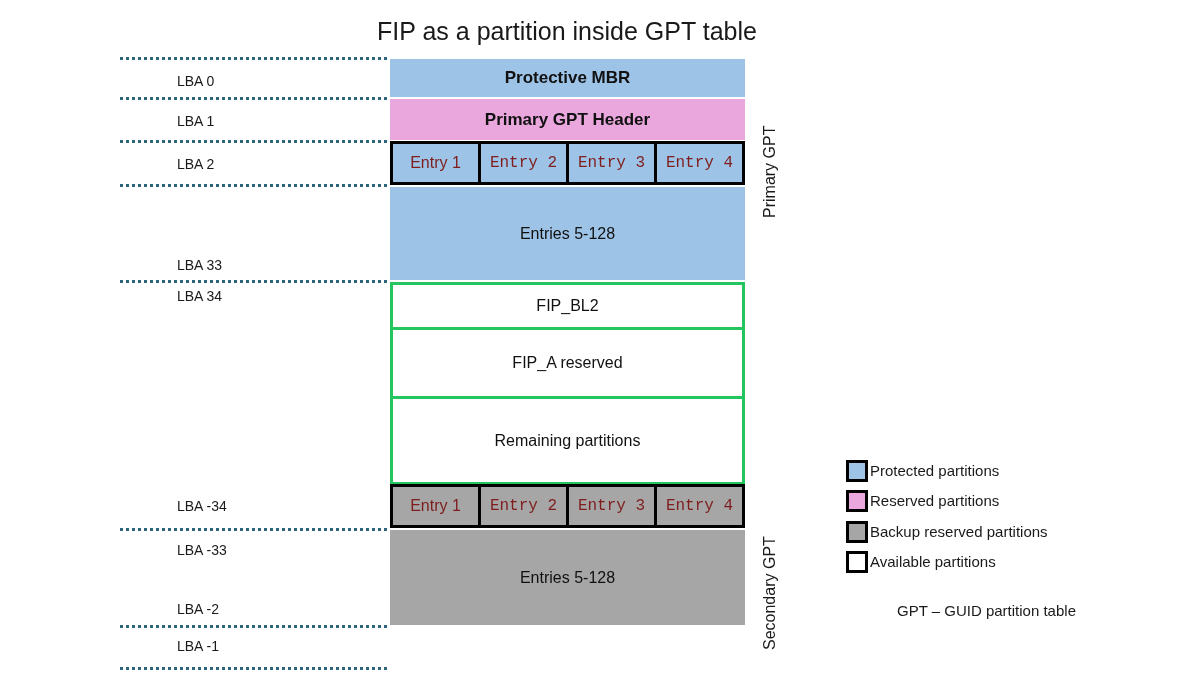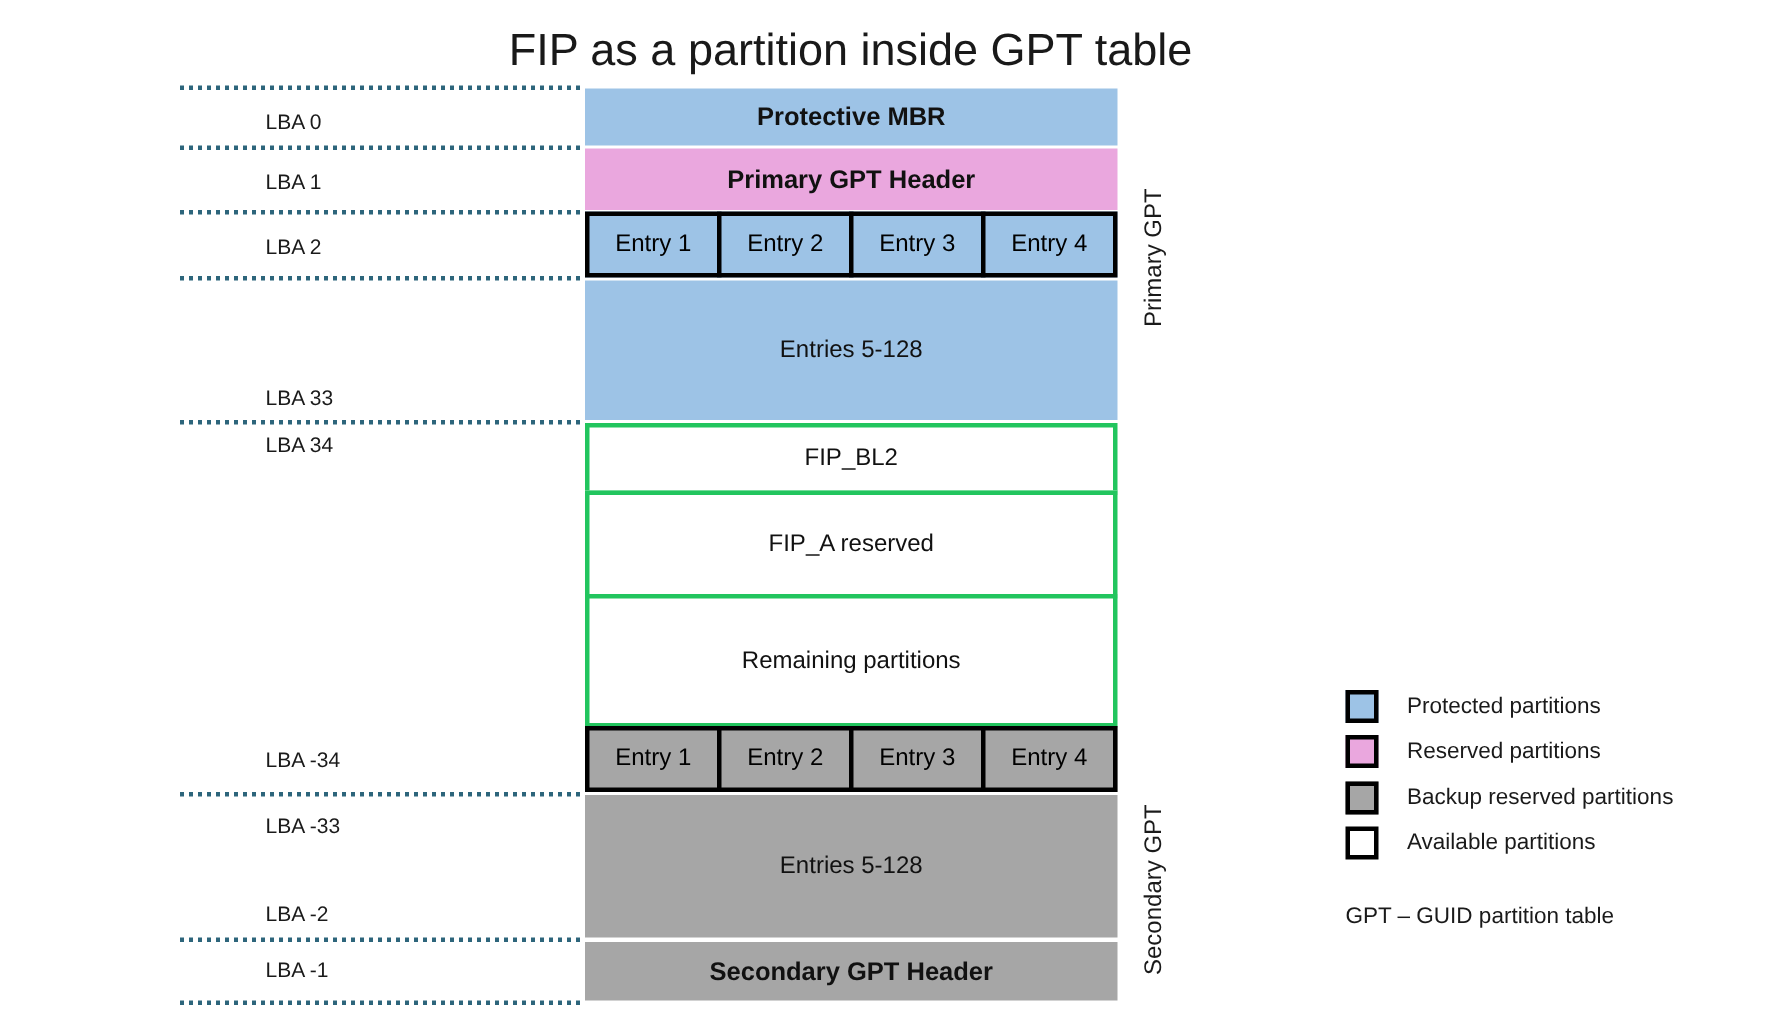--- a/index.html
+++ b/index.html
@@ -1,35 +1,35 @@
 <!DOCTYPE html>
 <html><head>
 <meta charset="utf-8">
 <style>
   html,body{margin:0;padding:0;background:#ffffff;}
   .canvas{position:relative;width:1182px;height:674px;background:#ffffff;overflow:hidden;
           font-family:"Liberation Sans", sans-serif;color:#1a1a1a;}
   .title{position:absolute;left:167px;top:17px;width:800px;text-align:center;
-         font-size:30px;font-weight:500;color:#191919;white-space:nowrap;}
+         font-size:25px;font-weight:500;color:#191919;white-space:nowrap;}
   .dotted{position:absolute;left:120px;width:270px;height:3px;
           background-image:repeating-linear-gradient(90deg,#2D657B 0 3px,transparent 3px 6px);
           background-size:6px 2.5px;background-repeat:repeat-x;background-position:0 0;}
   .lba{position:absolute;left:177px;font-size:14px;color:#1a1a1a;white-space:nowrap;}
   .block{position:absolute;left:390px;width:355px;box-sizing:border-box;
          display:flex;align-items:center;justify-content:center;
          font-size:16px;text-align:center;color:#111;}
   .block.bold{font-weight:bold;font-size:17px;}
   .bordered{border:3px solid #22c55e;background:#ffffff;}
   .entry-row{position:absolute;left:390px;width:355px;box-sizing:border-box;display:flex;}
   .entry-cell{flex:1;box-sizing:border-box;border:3px solid #000;
-              display:flex;align-items:center;justify-content:center;font-size:16px;color:#000000;}
-  .entry-cell + .entry-cell{margin-left:-3px;}
+              display:flex;align-items:center;justify-content:center;font-size:16px;color:#7f1d1d;}
+  .entry-cell + .entry-cell{margin-left:-3px;font-family:Liberation Mono, monospace;}
   .side-label{position:absolute;left:779px;white-space:nowrap;font-size:16px;line-height:19px;
               transform-origin:left bottom;transform:rotate(-90deg);color:#1a1a1a;}
-  .legend-row{position:absolute;left:897px;display:flex;align-items:center;gap:19px;height:23px;}
+  .legend-row{position:absolute;left:846px;display:flex;align-items:center;gap:2px;height:23px;}
   .swatch{width:22px;height:22px;box-sizing:border-box;border:3px solid #000;flex:0 0 auto;}
   .legend-label{font-size:15px;white-space:nowrap;}
   .abbrev{position:absolute;left:897px;font-size:15px;white-space:nowrap;}
 </style>
 </head>
 <body>
 
 <div class="canvas">
 
   <div class="title">FIP as a partition inside GPT table</div>
@@ -72,21 +72,20 @@
 
   <div class="entry-row" style="top:484px;height:44px">
     <div class="entry-cell" style="background: rgb(166, 166, 166);">Entry 1</div>
     <div class="entry-cell" style="background: rgb(166, 166, 166);">Entry 2</div>
     <div class="entry-cell" style="background: rgb(166, 166, 166);">Entry 3</div>
     <div class="entry-cell" style="background: rgb(166, 166, 166);">Entry 4</div>
   </div>
 
   <div class="block" style="top: 530px; height: 95px; background: rgb(166, 166, 166);">Entries 5-128</div>
 
-  <div class="block bold" style="top: 628px; height: 39px; background: rgb(166, 166, 166);">Secondary GPT Header</div>
 
   <div class="side-label" style="top:199px">Primary GPT</div>
   <div class="side-label" style="top:631px">Secondary GPT</div>
 
   <div class="legend-row" style="top:459px">
     <div class="swatch" style="background: rgb(157, 195, 230);"></div>
     <div class="legend-label">Protected partitions</div>
   </div>
   <div class="legend-row" style="top:489px">
     <div class="swatch" style="background: rgb(234, 167, 222);"></div>

